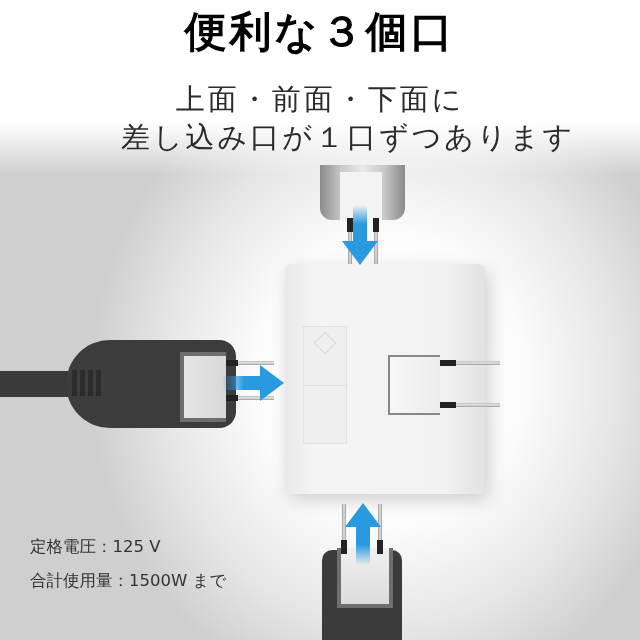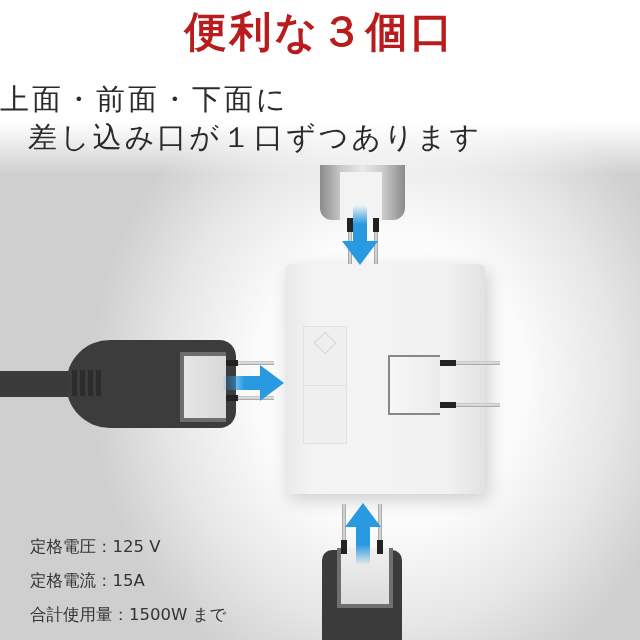--- a/index.html
+++ b/index.html
@@ -6,22 +6,22 @@
   body{width:640px;height:640px;overflow:hidden;position:relative;
     font-family:"DejaVu Sans","Liberation Sans",sans-serif;color:#2a2a2a;
     background:#fff;}
   .stage{position:absolute;left:0;top:0;width:640px;height:640px;
     background:
       radial-gradient(ellipse 300px 330px at 390px 380px,#ffffff 0%,#fbfbfb 45%,#e6e6e6 75%,#cfcfcf 100%);
   }
   .topfade{position:absolute;left:0;top:0;width:640px;height:175px;
     background:linear-gradient(#ffffff 0%,#ffffff 70%,rgba(255,255,255,0) 100%);}
   .title{position:absolute;left:0;top:4px;width:640px;text-align:center;
-    font-size:42px;font-weight:bold;letter-spacing:3px;color:#b91c1c;}
-  .sub{position:absolute;left:0;width:640px;font-size:29px;
+    font-size:42px;font-weight:bold;letter-spacing:3px;color:#000000;}
+  .sub{position:absolute;left:0;width:640px;text-align:center;font-size:29px;
     letter-spacing:3px;color:#2b2b2b;}
   .sub1{top:80px;} .sub2{top:118px;margin-left:28px;}
   .specs{position:absolute;left:30px;top:530px;font-size:16.5px;color:#333;line-height:34px;}
   .spec-row{white-space:nowrap;}
 
   
   .adapter{position:absolute;left:285px;top:264px;width:200px;height:230px;
     background:linear-gradient(90deg,#e9e9e9 0%,#f4f4f4 15%,#f2f2f2 80%,#e2e2e2 100%);
     border-radius:6px;box-shadow:4px 6px 18px rgba(0,0,0,0.18);}
   .label-plate{position:absolute;left:303px;top:326px;width:42px;height:116px;
@@ -143,15 +143,14 @@
         <stop offset="0" stop-color="#2a9ae0" stop-opacity="0"></stop>
         <stop offset="0.5" stop-color="#2a9ae0"></stop>
       </linearGradient>
     </defs>
   <rect x="13" y="22" width="14" height="40" fill="url(#gu)"></rect>
   <polygon points="2,24 38,24 20,0" fill="#2a9ae0"></polygon>
 </svg>
 
 <div class="specs">
   <div class="spec-row"><span>定格電圧：</span><span>125 V</span></div>
-  <div class="spec-row"><span>定格電流：</span><span>15A</span></div>
   <div class="spec-row"><span>合計使用量：</span><span>1500W まで</span></div>
 </div>
 
 </body></html>

